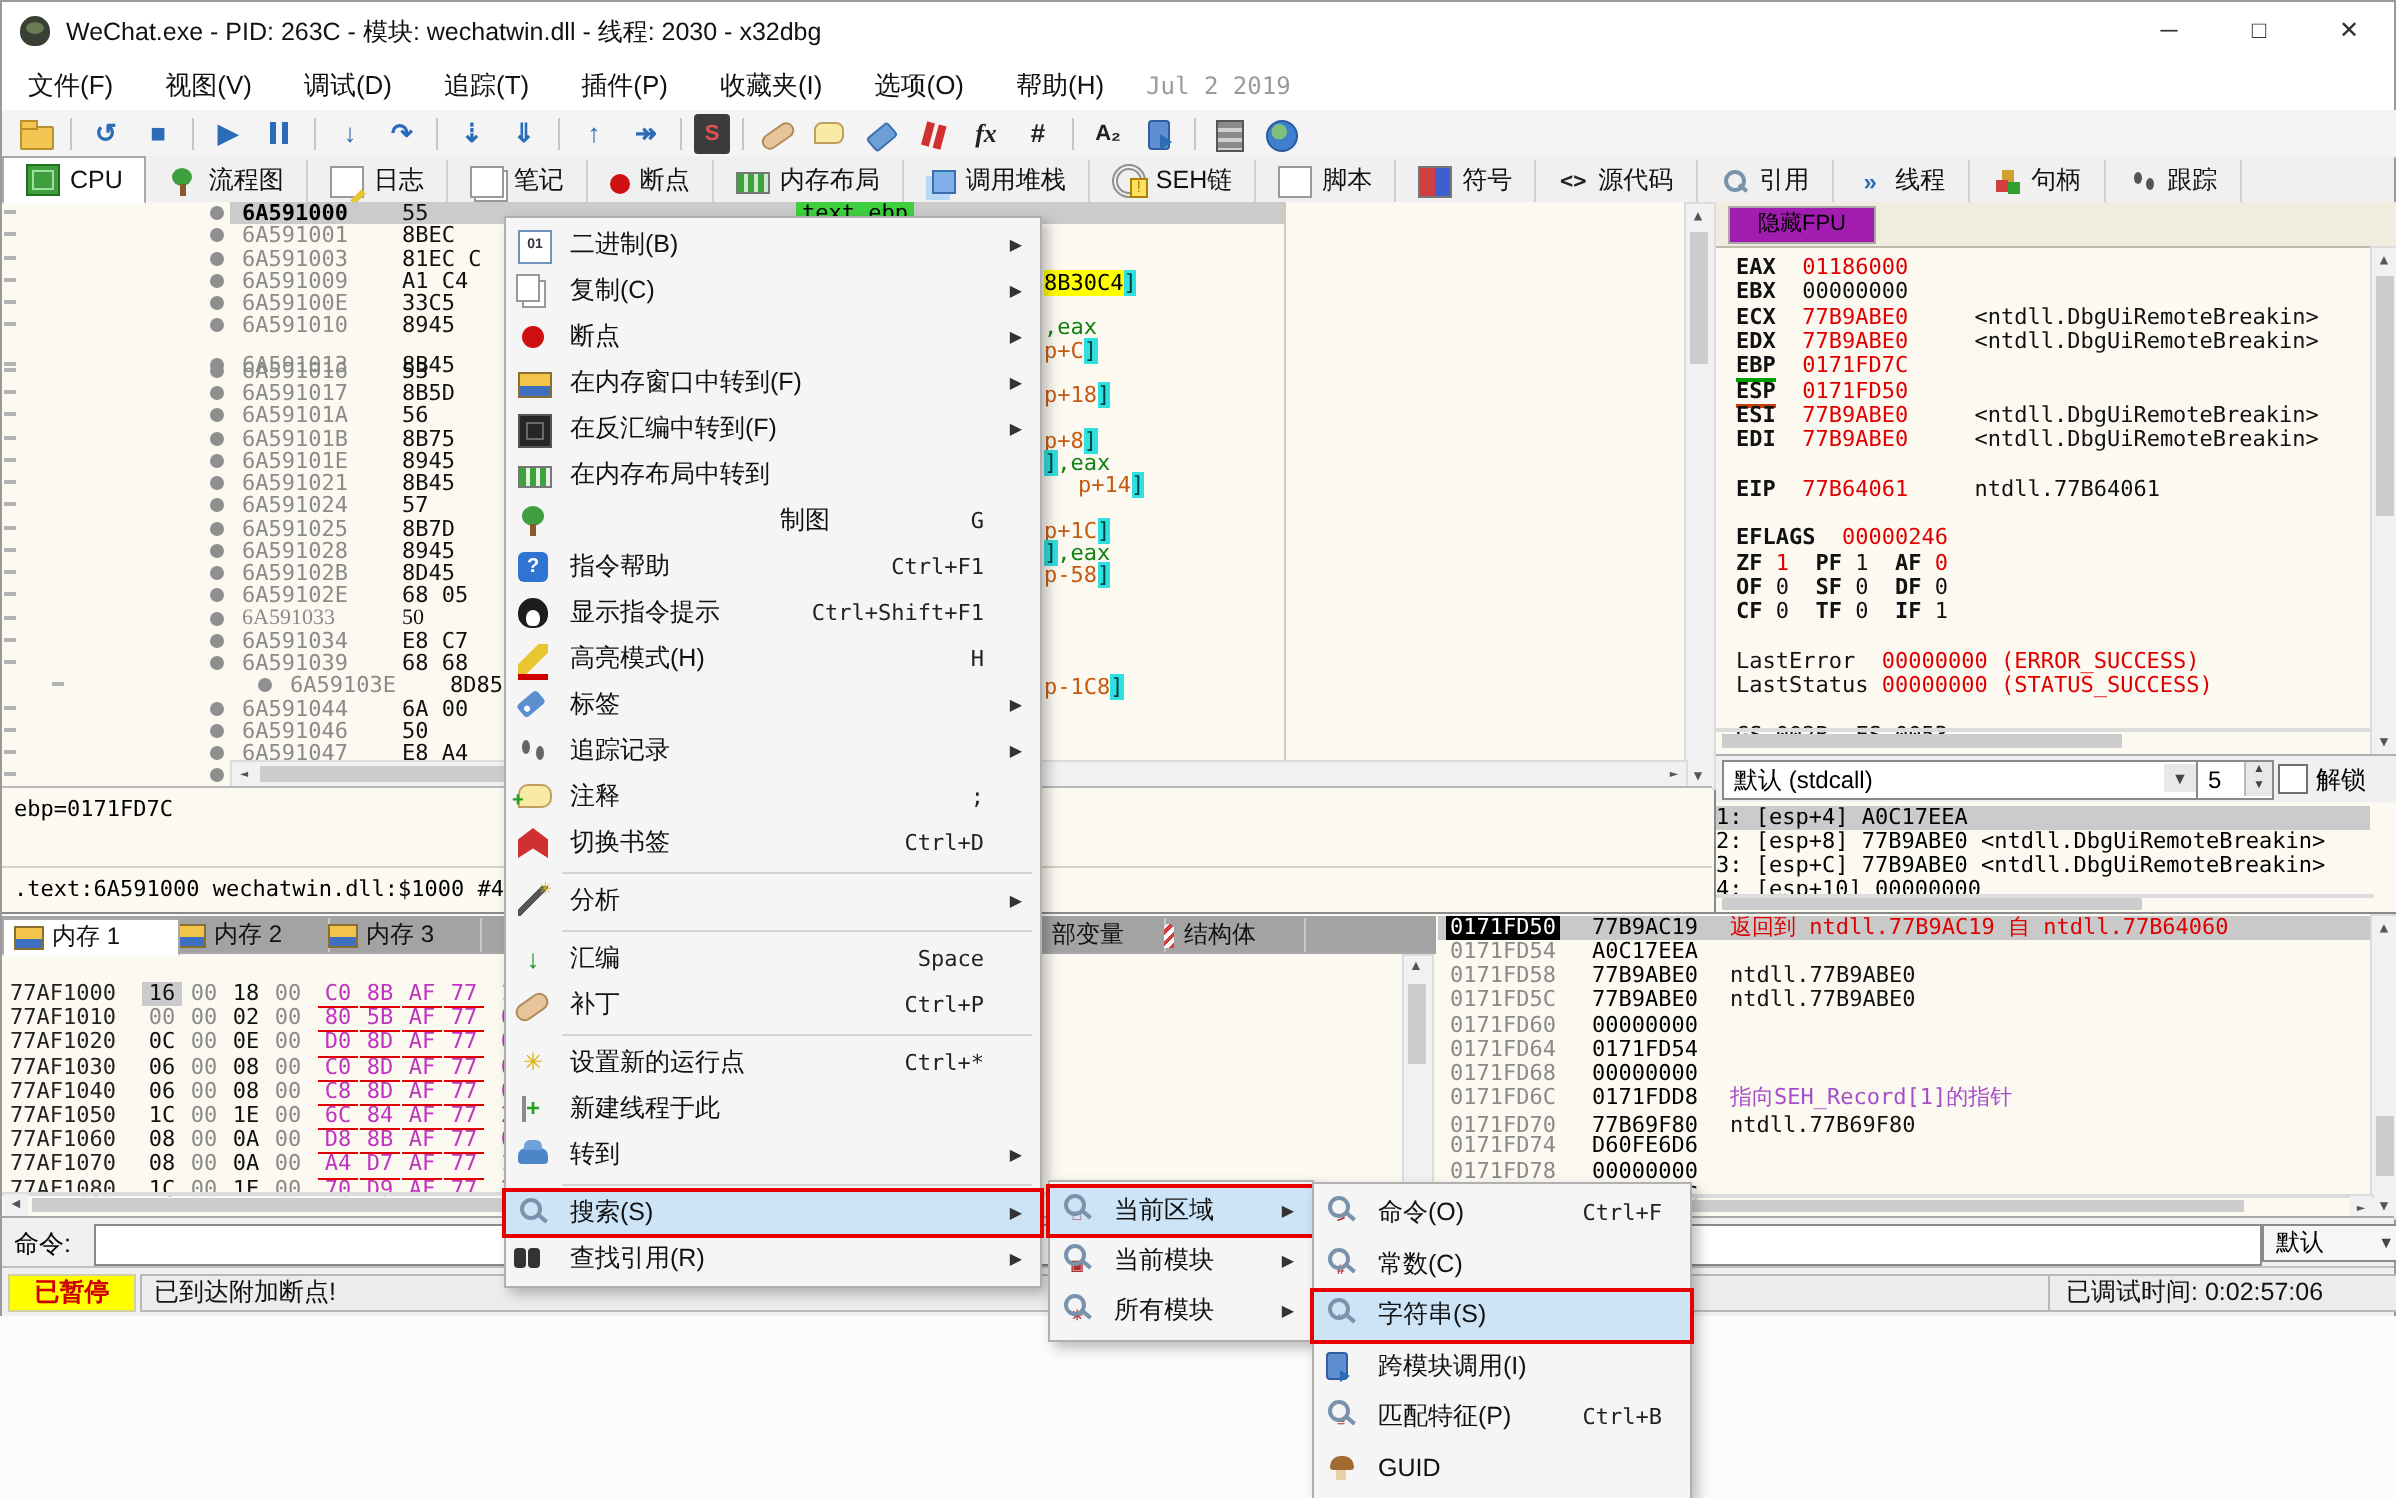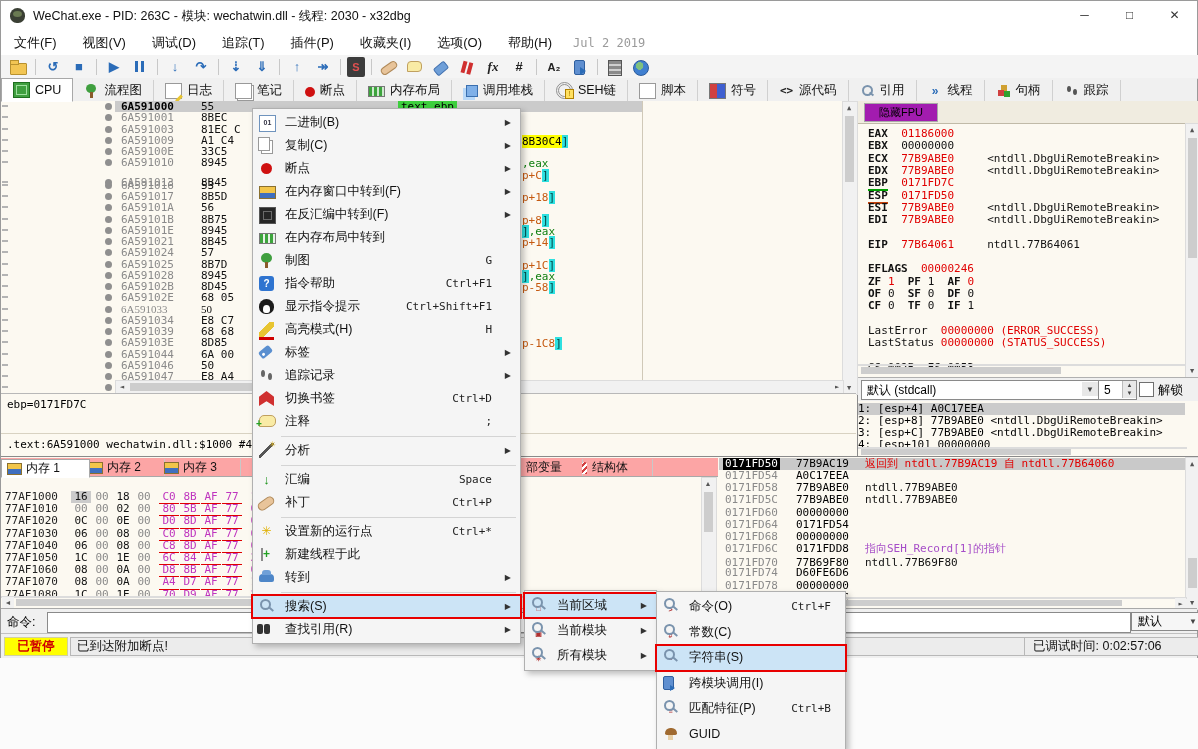--- a/index.html
+++ b/index.html
@@ -89,21 +89,21 @@
   #convsel .arr{position:absolute;right:1px;top:1px;width:16px;height:14px;background:#e8e8e8;text-align:center;font-size:8px;line-height:15px;color:#444}
   #spin{position:absolute;left:240px;top:2px;width:32px;height:18px;background:#fff;border:1px solid #8a8a8a;font-size:12px;line-height:18px;padding-left:5px}
   #spin .ud{position:absolute;right:0;top:0;width:13px;height:17px;background:#e8e8e8;font-size:6px;color:#444;text-align:center;line-height:8px;border-left:1px solid #bbb}
   #unlockbox{position:absolute;left:281px;top:4px;width:13px;height:13px;background:#fff;border:1px solid #707070}
   #unlocklbl{position:absolute;left:300px;top:4px;font-size:12.5px}
   #args{position:absolute;left:0;top:300px;width:341px;height:55px;background:#fcf9f1}
   .argline{position:absolute;left:0;white-space:pre;line-height:12.1px;color:#000}
   .argsel{position:absolute;left:0;width:327px;height:12.1px;background:#cbcbcb}
   
   #dump{left:0;top:455px;width:718px;height:152px;background:#fcf9f1;border-right:1px solid #8a8a8a;border-top:1px solid #8a8a8a}
-  #dumptabs{position:absolute;left:0;top:1px;width:717px;height:18px;background:#fca5a5;border-bottom:1px solid #a8a8a8}
+  #dumptabs{position:absolute;left:0;top:1px;width:717px;height:18px;background:#a3a3a3;border-bottom:1px solid #a8a8a8}
   .dtab{position:absolute;top:1px;height:17px;font-size:12px;display:flex;align-items:center;padding-left:5px;border-right:1px solid #c8c8c8;color:#111}
   .dtab.active{background:#fff;border:1px solid #a8a8a8;border-bottom:1px solid #fff;z-index:2}
   .truck{width:13px;height:10px;background:linear-gradient(#f2c54a 55%,#3f6fbf 55%);border:1px solid #8a7030;margin-right:4px}
   .candy{width:5px;height:12px;background:repeating-linear-gradient(-45deg,#d04040 0 2px,#fff 2px 4px);border-radius:3px 3px 0 0;margin-right:5px}
   #dumphead{position:absolute;left:0;top:20px;width:717px;height:13px;background:#f0ece0;border-bottom:1px solid #cfc8b4;font-size:11px;color:#333}
   #dumphead .h1{position:absolute;left:6px}#dumphead .h2{position:absolute;left:72px}
   #dumphead .hd{position:absolute;left:66px;top:0;width:1px;height:13px;background:#cfc8b4}
   .mrow{position:absolute;left:0;width:700px;height:12.2px;line-height:12.2px;font-family:"DejaVu Sans Mono",monospace;font-size:11px}
   .maddr{position:absolute;left:4px;color:#222}
   .mb{position:absolute;width:20px;text-align:center;color:#111}
@@ -410,21 +410,21 @@
           <span class="bpdot"></span>
           <span class="daddr">6A591034</span>
           <span class="dbytes">E8 C7</span>
         </div>
         <div class="drow" style="top: 225px;">
           <span class="gmark"></span>
           <span class="bpdot"></span>
           <span class="daddr">6A591039</span>
           <span class="dbytes">68 68</span>
         </div>
-        <div class="drow" style="top: 236.25px;">
+        <div class="drow" style="top: 236.25px; margin-left: 24px;">
           <span class="gmark"></span>
           <span class="bpdot"></span>
           <span class="daddr">6A59103E</span>
           <span class="dbytes">8D85</span>
         </div>
         <div class="drow" style="top: 247.5px;">
           <span class="gmark"></span>
           <span class="bpdot"></span>
           <span class="daddr">6A591044</span>
           <span class="dbytes">6A 00</span>
@@ -446,21 +446,21 @@
           <span class="bpdot"></span>
           <span class="daddr">6A59104C</span>
           <span class="dbytes">8D45</span>
         </div>
         <div class="frag" style="top: 33.75px;"><span class="fy">8B30C4</span><span class="fb">]</span></div>
         <div class="frag" style="top: 56.25px;"><span class="fg">,eax</span></div>
         <div class="frag" style="top: 67.5px;"><span class="fo">p+C</span><span class="fb">]</span></div>
         <div class="frag" style="top: 90px;"><span class="fo">p+18</span><span class="fb">]</span></div>
         <div class="frag" style="top: 112.5px;"><span class="fo">p+8</span><span class="fb">]</span></div>
         <div class="frag" style="top: 123.75px;"><span class="fb">]</span><span class="fg">,eax</span></div>
-        <div class="frag" style="top: 135px;"><span class="fo">p+14</span><span class="fb">]</span></div>
+        <div class="frag" style="top: 135px; padding-left: 17px;"><span class="fo">p+14</span><span class="fb">]</span></div>
         <div class="frag" style="top: 157.5px;"><span class="fo">p+1C</span><span class="fb">]</span></div>
         <div class="frag" style="top: 168.75px;"><span class="fb">]</span><span class="fg">,eax</span></div>
         <div class="frag" style="top: 180px;"><span class="fo">p-58</span><span class="fb">]</span></div>
         <div class="frag" style="top: 236.25px;"><span class="fo">p-1C8</span><span class="fb">]</span></div>
         <div class="frag" style="top: 281.25px;"><span class="fo">p-58</span><span class="fb">]</span></div>
       </div>
     <div id="coldiv"></div>
 
     <div class="sb" style="left:841px;top:0;width:14px;height:292px">
       <div class="sba" style="left:0;top:0;width:12px;height:12px">▲</div>
@@ -756,28 +756,28 @@
   </div>
 </div>
 
 <div id="ctxmenu" class="menu" style="left:252px;top:108px;width:267px">
     <div class="mitem" style="height: 23px; line-height: 23px;"><span class="micn mi-binary">01</span><span>二进制(B)</span><span class="marr">▶</span></div>
     <div class="mitem" style="height: 23px; line-height: 23px;"><span class="micn mi-copy"></span><span>复制(C)</span><span class="marr">▶</span></div>
     <div class="mitem" style="height: 23px; line-height: 23px;"><span class="micn mi-breakpoint"></span><span>断点</span><span class="marr">▶</span></div>
     <div class="mitem" style="height: 23px; line-height: 23px;"><span class="micn mi-follow-memory"></span><span>在内存窗口中转到(F)</span><span class="marr">▶</span></div>
     <div class="mitem" style="height: 23px; line-height: 23px;"><span class="micn mi-follow-disasm"></span><span>在反汇编中转到(F)</span><span class="marr">▶</span></div>
     <div class="mitem" style="height: 23px; line-height: 23px;"><span class="micn mi-follow-memmap"></span><span>在内存布局中转到</span></div>
-    <div class="mitem" style="height: 23px; line-height: 23px;"><span class="micn mi-graph"></span><span>制图</span><span class="mshort" style="right: 28px;">G</span></div>
+    <div class="mitem" style="height: 23px; line-height: 23px; text-align: center;"><span class="micn mi-graph"></span><span>制图</span><span class="mshort" style="right: 28px;">G</span></div>
     <div class="mitem" style="height: 23px; line-height: 23px;"><span class="micn mi-help">?</span><span>指令帮助</span><span class="mshort" style="right: 28px;">Ctrl+F1</span></div>
     <div class="mitem" style="height: 23px; line-height: 23px;"><span class="micn mi-tips"></span><span>显示指令提示</span><span class="mshort" style="right: 28px;">Ctrl+Shift+F1</span></div>
     <div class="mitem" style="height: 23px; line-height: 23px;"><span class="micn mi-highlight"></span><span>高亮模式(H)</span><span class="mshort" style="right: 28px;">H</span></div>
     <div class="mitem" style="height: 23px; line-height: 23px;"><span class="micn mi-label"></span><span>标签</span><span class="marr">▶</span></div>
     <div class="mitem" style="height: 23px; line-height: 23px;"><span class="micn mi-trace"></span><span>追踪记录</span><span class="marr">▶</span></div>
+    <div class="mitem" style="height: 23px; line-height: 23px;"><span class="micn mi-comment"></span><span>注释</span><span class="mshort" style="right: 28px;">;</span></div>
     <div class="mitem" style="height: 23px; line-height: 23px;"><span class="micn mi-bookmark"></span><span>切换书签</span><span class="mshort" style="right: 28px;">Ctrl+D</span></div>
-    <div class="mitem" style="height: 23px; line-height: 23px;"><span class="micn mi-comment"></span><span>注释</span><span class="mshort" style="right: 28px;">;</span></div>
     <div class="msep"></div>
     <div class="mitem" style="height: 23px; line-height: 23px;"><span class="micn mi-analyze"></span><span>分析</span><span class="marr">▶</span></div>
     <div class="msep"></div>
     <div class="mitem" style="height: 23px; line-height: 23px;"><span class="micn mi-assemble">↓</span><span>汇编</span><span class="mshort" style="right: 28px;">Space</span></div>
     <div class="mitem" style="height: 23px; line-height: 23px;"><span class="micn mi-patch"></span><span>补丁</span><span class="mshort" style="right: 28px;">Ctrl+P</span></div>
     <div class="msep"></div>
     <div class="mitem" style="height: 23px; line-height: 23px;"><span class="micn mi-neworigin">✳</span><span>设置新的运行点</span><span class="mshort" style="right: 28px;">Ctrl+*</span></div>
     <div class="mitem" style="height: 23px; line-height: 23px;"><span class="micn mi-newthread">+</span><span>新建线程于此</span></div>
     <div class="mitem" style="height: 23px; line-height: 23px;"><span class="micn mi-goto"></span><span>转到</span><span class="marr">▶</span></div>
     <div class="msep"></div>

